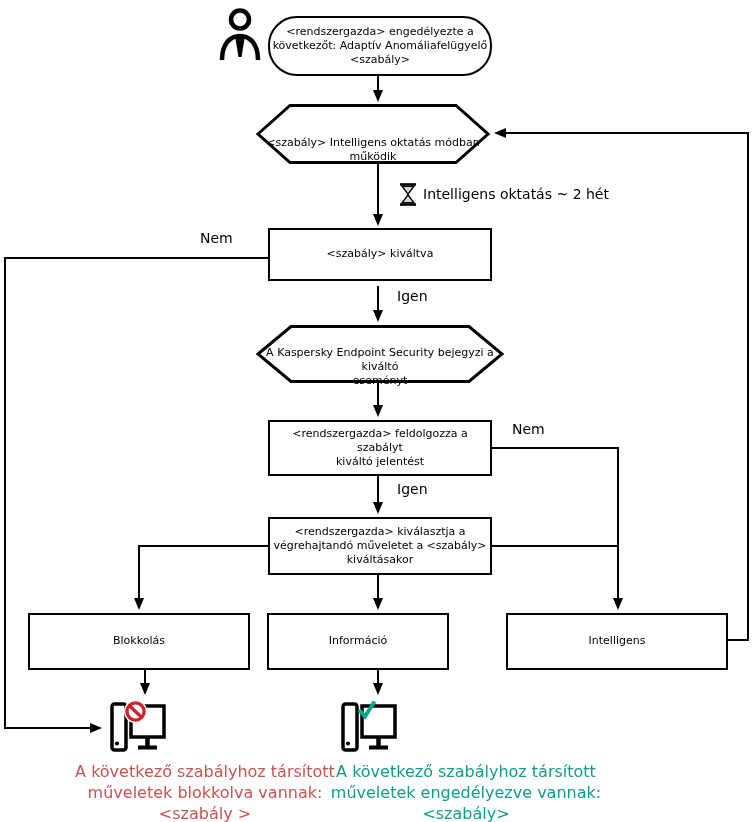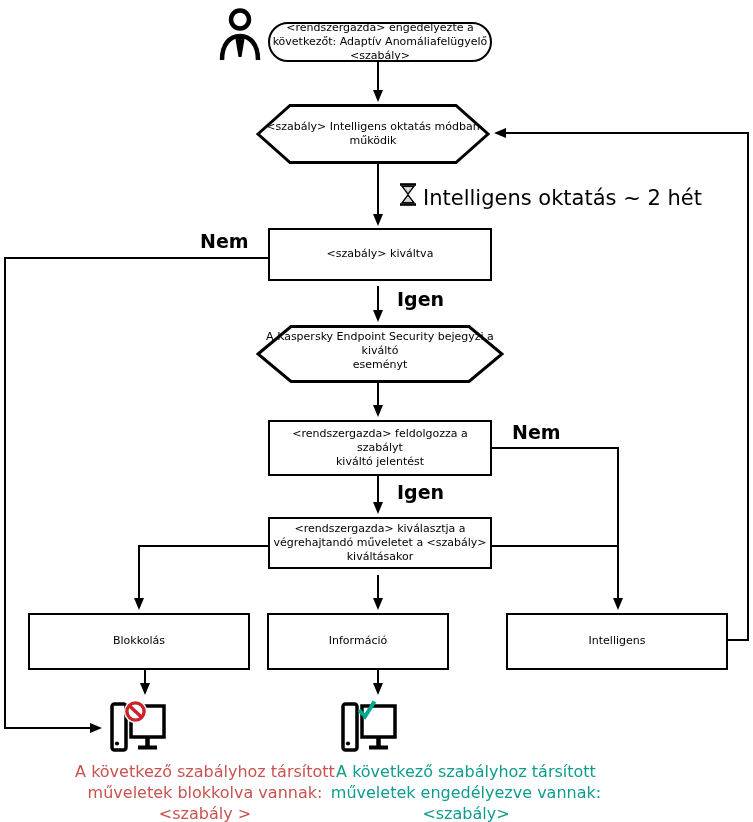--- a/index.html
+++ b/index.html
@@ -9,26 +9,26 @@
   }
   .wires{position:absolute;left:0;top:0;z-index:1;}
   .node{
     position:absolute;z-index:2;background:#fff;border:2.5px solid var(--line,#000);
     display:flex;align-items:center;justify-content:center;text-align:center;
     font-size:11px;line-height:1.3;white-space:pre-line;box-sizing:border-box;
   }
   .stadium{border-radius:29px;}
   .hexwrap{position:absolute;z-index:2;}
   .hexwrap .hextext{
-    position:absolute;left:0;top:0;width:100%;height:100%;
+    position:absolute;left:0;top:16px;width:100%;height:100%;
     display:flex;align-items:center;justify-content:center;text-align:center;
     font-size:11px;line-height:1.3;white-space:pre-line;
   }
-  .flowlabel{position:absolute;z-index:3;font-size:19px;line-height:1.1;font-weight:bold;}
-  .timerlabel{position:absolute;z-index:3;font-size:21px;}
+  .flowlabel{position:absolute;z-index:3;font-size:14px;line-height:1.1;}
+  .timerlabel{position:absolute;z-index:3;font-size:14px;}
   .icon{position:absolute;z-index:3;}
   .result{
     position:absolute;z-index:3;width:300px;text-align:center;
     font-size:16px;line-height:1.32;white-space:pre-line;
   }
   .result.blocked{color:var(--blocked-text,#c9534f);}
   .result.allowed{color:var(--allowed-text,#0f9c8c);}
 </style>
 </head>
 <body>
@@ -57,21 +57,21 @@
       <path d="M268,258 L5,258 L5,728 L100,728" marker-end="url(#ah)"></path>
     </g>
   </svg>
 
   <svg class="icon" style="left:219px;top:7px" width="42" height="54" viewBox="0 0 42 54">
     <circle cx="21" cy="12.5" r="9" fill="none" stroke="var(--line,#000)" stroke-width="4.5"></circle>
     <path d="M3,53 C3,37 11,29 21,29 C31,29 39,37 39,53" fill="none" stroke="var(--line,#000)" stroke-width="4.5"></path>
     <path d="M21,27.5 L16.5,32 L19.5,50 L22.5,50 L25.5,32 Z" fill="var(--line,#000)"></path>
   </svg>
 
-  <div class="node stadium" style="left:268px;top:22px;width:224px;height:40px">
+  <div class="node stadium" style="left:268px;top:16px;width:224px;height:60px">
     <span>&lt;rendszergazda&gt; engedélyezte a
 következőt: Adaptív Anomáliafelügyelő
 &lt;szabály&gt;</span>
   </div>
 
   <div class="hexwrap" style="left:256px;top:104px;width:234px;height:60px">
     <svg width="234" height="60" viewBox="0 0 234 60">
       <polygon points="2,30 34,1.5 200,1.5 232,30 200,58.5 34,58.5" fill="#fff" stroke="var(--line,#000)" stroke-width="3"></polygon>
     </svg>
     <div class="hextext">&lt;szabály&gt; Intelligens oktatás módban működik</div>
@@ -99,21 +99,21 @@
 eseményt</div>
   </div>
 
   <div class="node" style="left:268px;top:420px;width:224px;height:56px">
     <span>&lt;rendszergazda&gt;  feldolgozza a szabályt
 kiváltó jelentést</span>
   </div>
   <div class="flowlabel" style="left:512px;top:422px">Nem</div>
   <div class="flowlabel" style="left:397px;top:482px">Igen</div>
 
-  <div class="node" style="left:268px;top:517px;width:224px;height:52px">
+  <div class="node" style="left:268px;top:517px;width:224px;height:58px">
     <span>&lt;rendszergazda&gt; kiválasztja a
 végrehajtandó műveletet a &lt;szabály&gt;
 kiváltásakor</span>
   </div>
 
   <div class="node" style="left:28px;top:613px;width:222px;height:57px">
     <span>Blokkolás</span>
   </div>
   <div class="node" style="left:267px;top:613px;width:182px;height:57px">
     <span>Információ</span>

